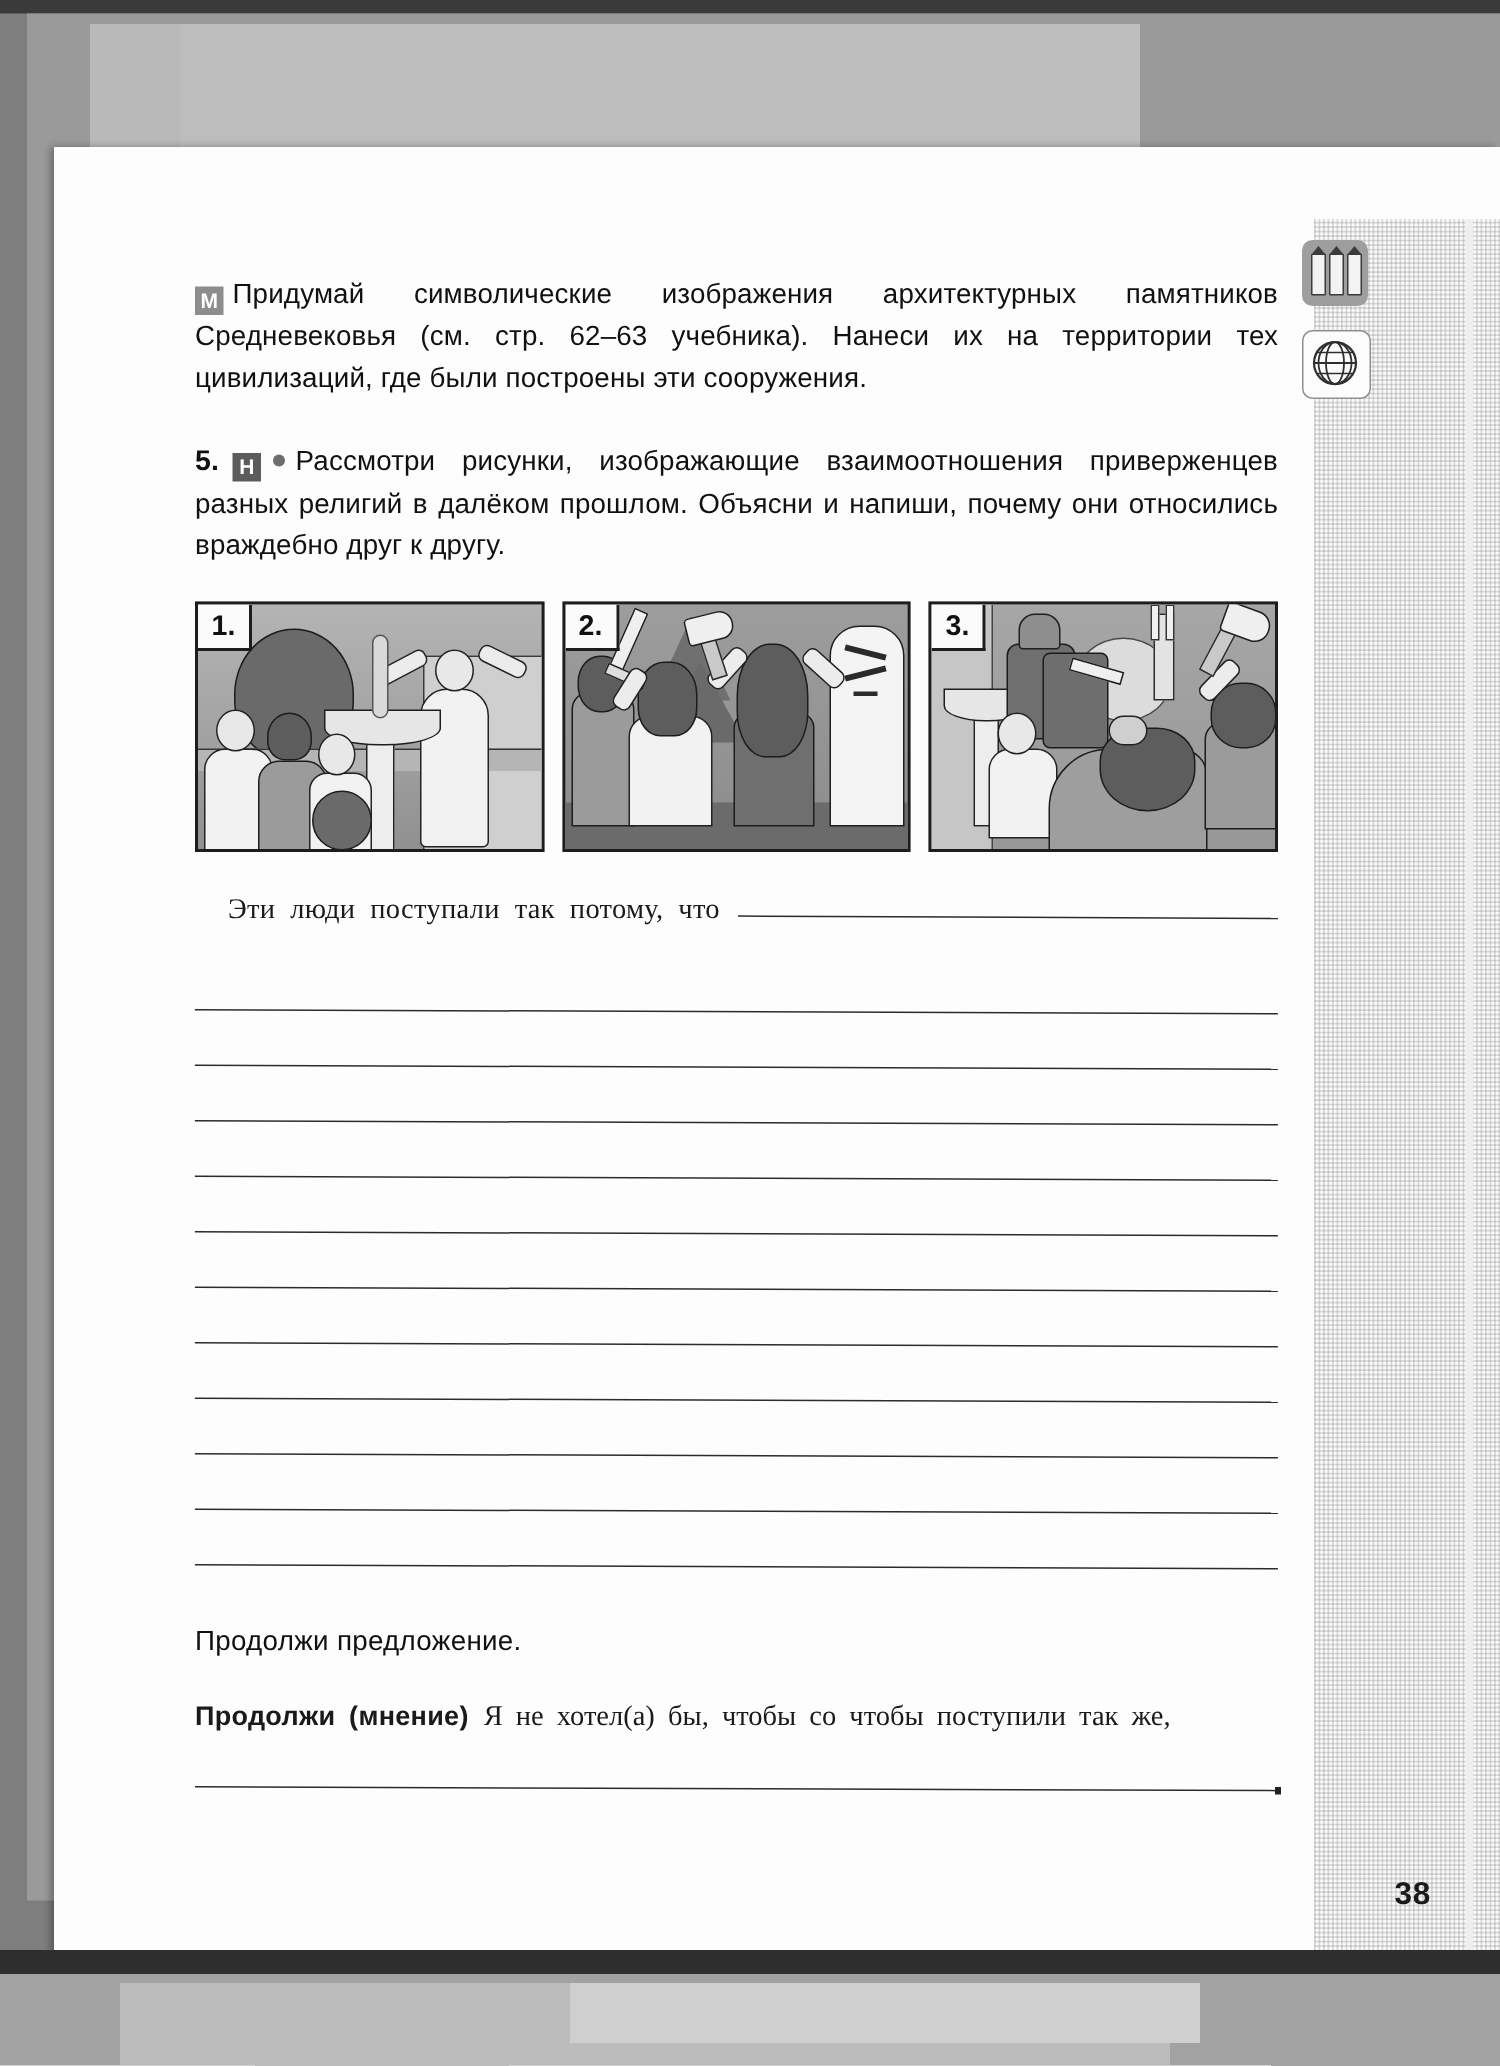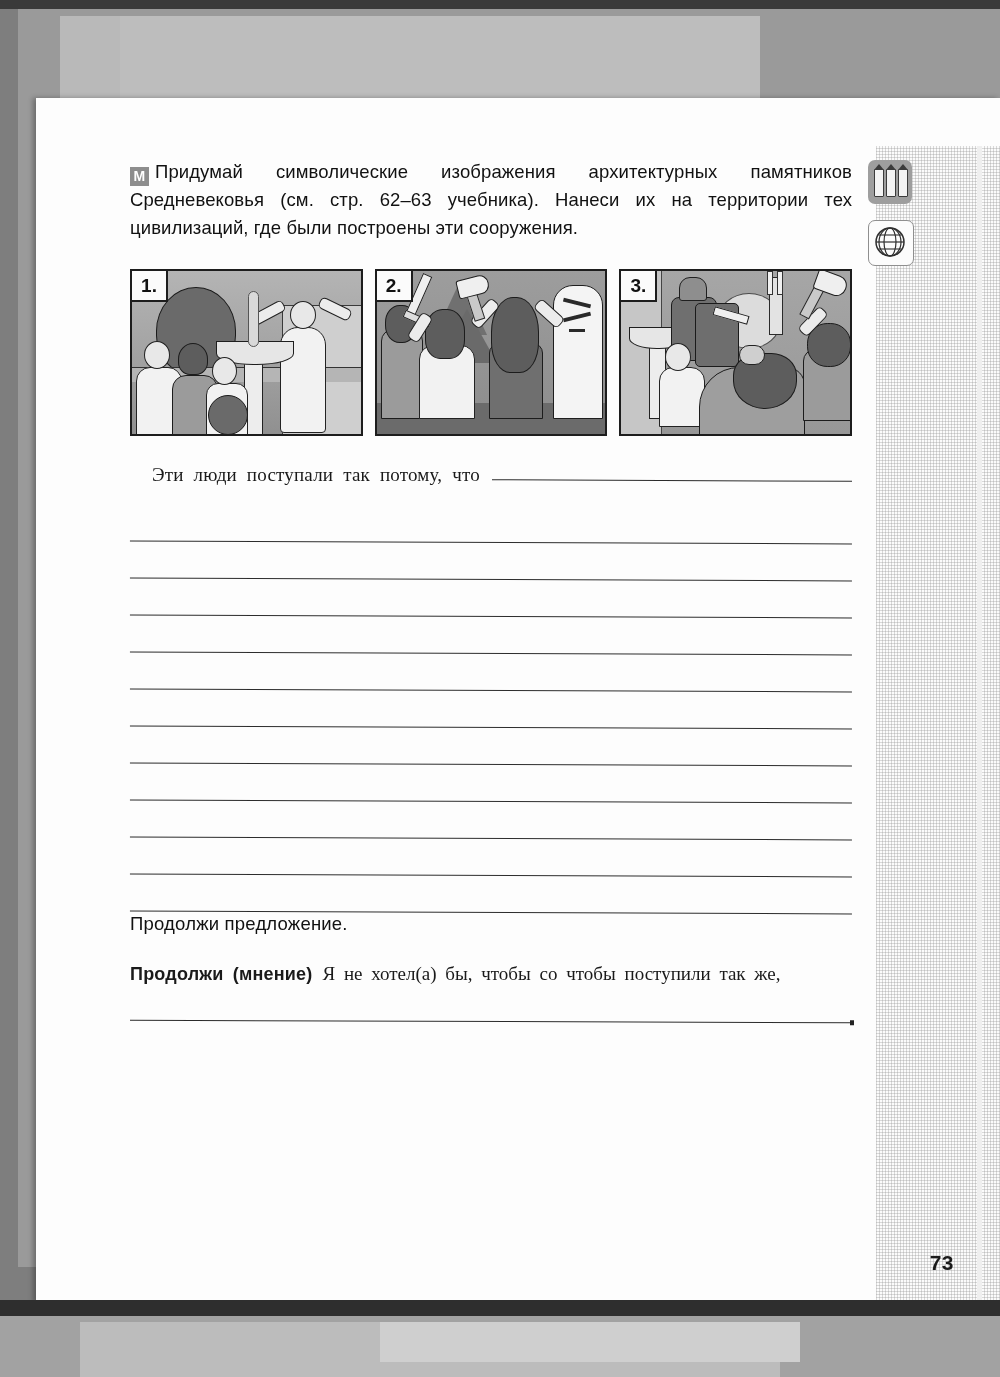--- a/index.html
+++ b/index.html
@@ -147,21 +147,21 @@
   }
 
   .para {
     font-size: 18.5px;
     line-height: 27.5px;
     color: #111;
     text-align: justify;
     letter-spacing: .1px;
     margin: 0;
   }
-  .para.p1 { margin-bottom: 28px; }
+  .para.p1 { margin-bottom: 28px; margin-top: 24px; }
 
   
   .panels {
     display: flex;
     gap: 12px;
     margin-top: 24px;
   }
   .panel {
     position: relative;
     width: 232px;
@@ -288,20 +288,21 @@
     margin-top: 20px;
   }
   .rule {
     height: 36px;
     border-bottom: 1.3px solid #2c2c2c;
     transform: rotate(0.22deg);
   }
 
   
   .closing {
+    margin-top: 38px;
   }
   .closing-lead {
     font-size: 18.5px;
     color: #111;
     margin-bottom: 24px;
     letter-spacing: .2px;
   }
   .stance-row {
     font-family: "Liberation Serif", serif;
     font-size: 19px;
@@ -437,20 +438,21 @@
         <line x1="7" y1="21" x2="35" y2="21" stroke="#2f2f2f" stroke-width="1.2"></line>
         <line x1="9.5" y1="14" x2="32.5" y2="14" stroke="#2f2f2f" stroke-width="1.1"></line>
         <line x1="9.5" y1="28" x2="32.5" y2="28" stroke="#2f2f2f" stroke-width="1.1"></line>
       </svg>
     </div>
 
     <div class="content">
 
       <p class="para p1"><span class="marker m">М</span><span>Придумай символические изображения архитектурных памятников Средневековья (см. стр. 62–63 учебника). Нанеси их на территории тех цивилизаций, где были построены эти сооружения.</span></p>
 
+      <p class="para"><span class="task-num">5.</span><span class="marker h">Н</span><span class="bullet-dot"></span><span>Рассмотри рисунки, изображающие взаимоотноше­ния приверженцев разных религий в далёком прошлом. Объясни и напиши, почему они относились враждебно друг к другу.</span></p>
 
       <div class="panels">
 
         <div class="panel">
           <div class="panel-num">1.</div>
           <div class="scene">
             <div class="sky"></div>
             <div class="ink wall-light" style="left:150px; top:34px; width:84px; height:128px;"></div>
             <div class="ink tree" style="left:24px; top:16px; width:78px; height:86px; background:#6a6a6a;"></div>
             <div class="ink" style="left:0; top:96px; width:232px; height:14px; background:#b5b5b5; border-top:1.4px solid #333;"></div>
@@ -568,21 +570,21 @@
         <div class="stance-row"><span class="lbl">Продолжи (мнение)</span><span>Я не хотел(а) бы, чтобы со чтобы поступили так же,</span></div>
 
 
         <div class="final-rule">
           <span class="final-dot"></span>
         </div>
       </div>
 
     </div>
 
-    <div class="page-num">73</div>
+    <div class="page-num">38</div>
 
   </div>
 
   <div class="scan-bottom-shadow"></div>
   <div class="scan-bottom-grey"></div>
   <div class="scan-bottom-grey2"></div>
   <div class="scan-bottom-grey3"></div>
 
 </div>
 

